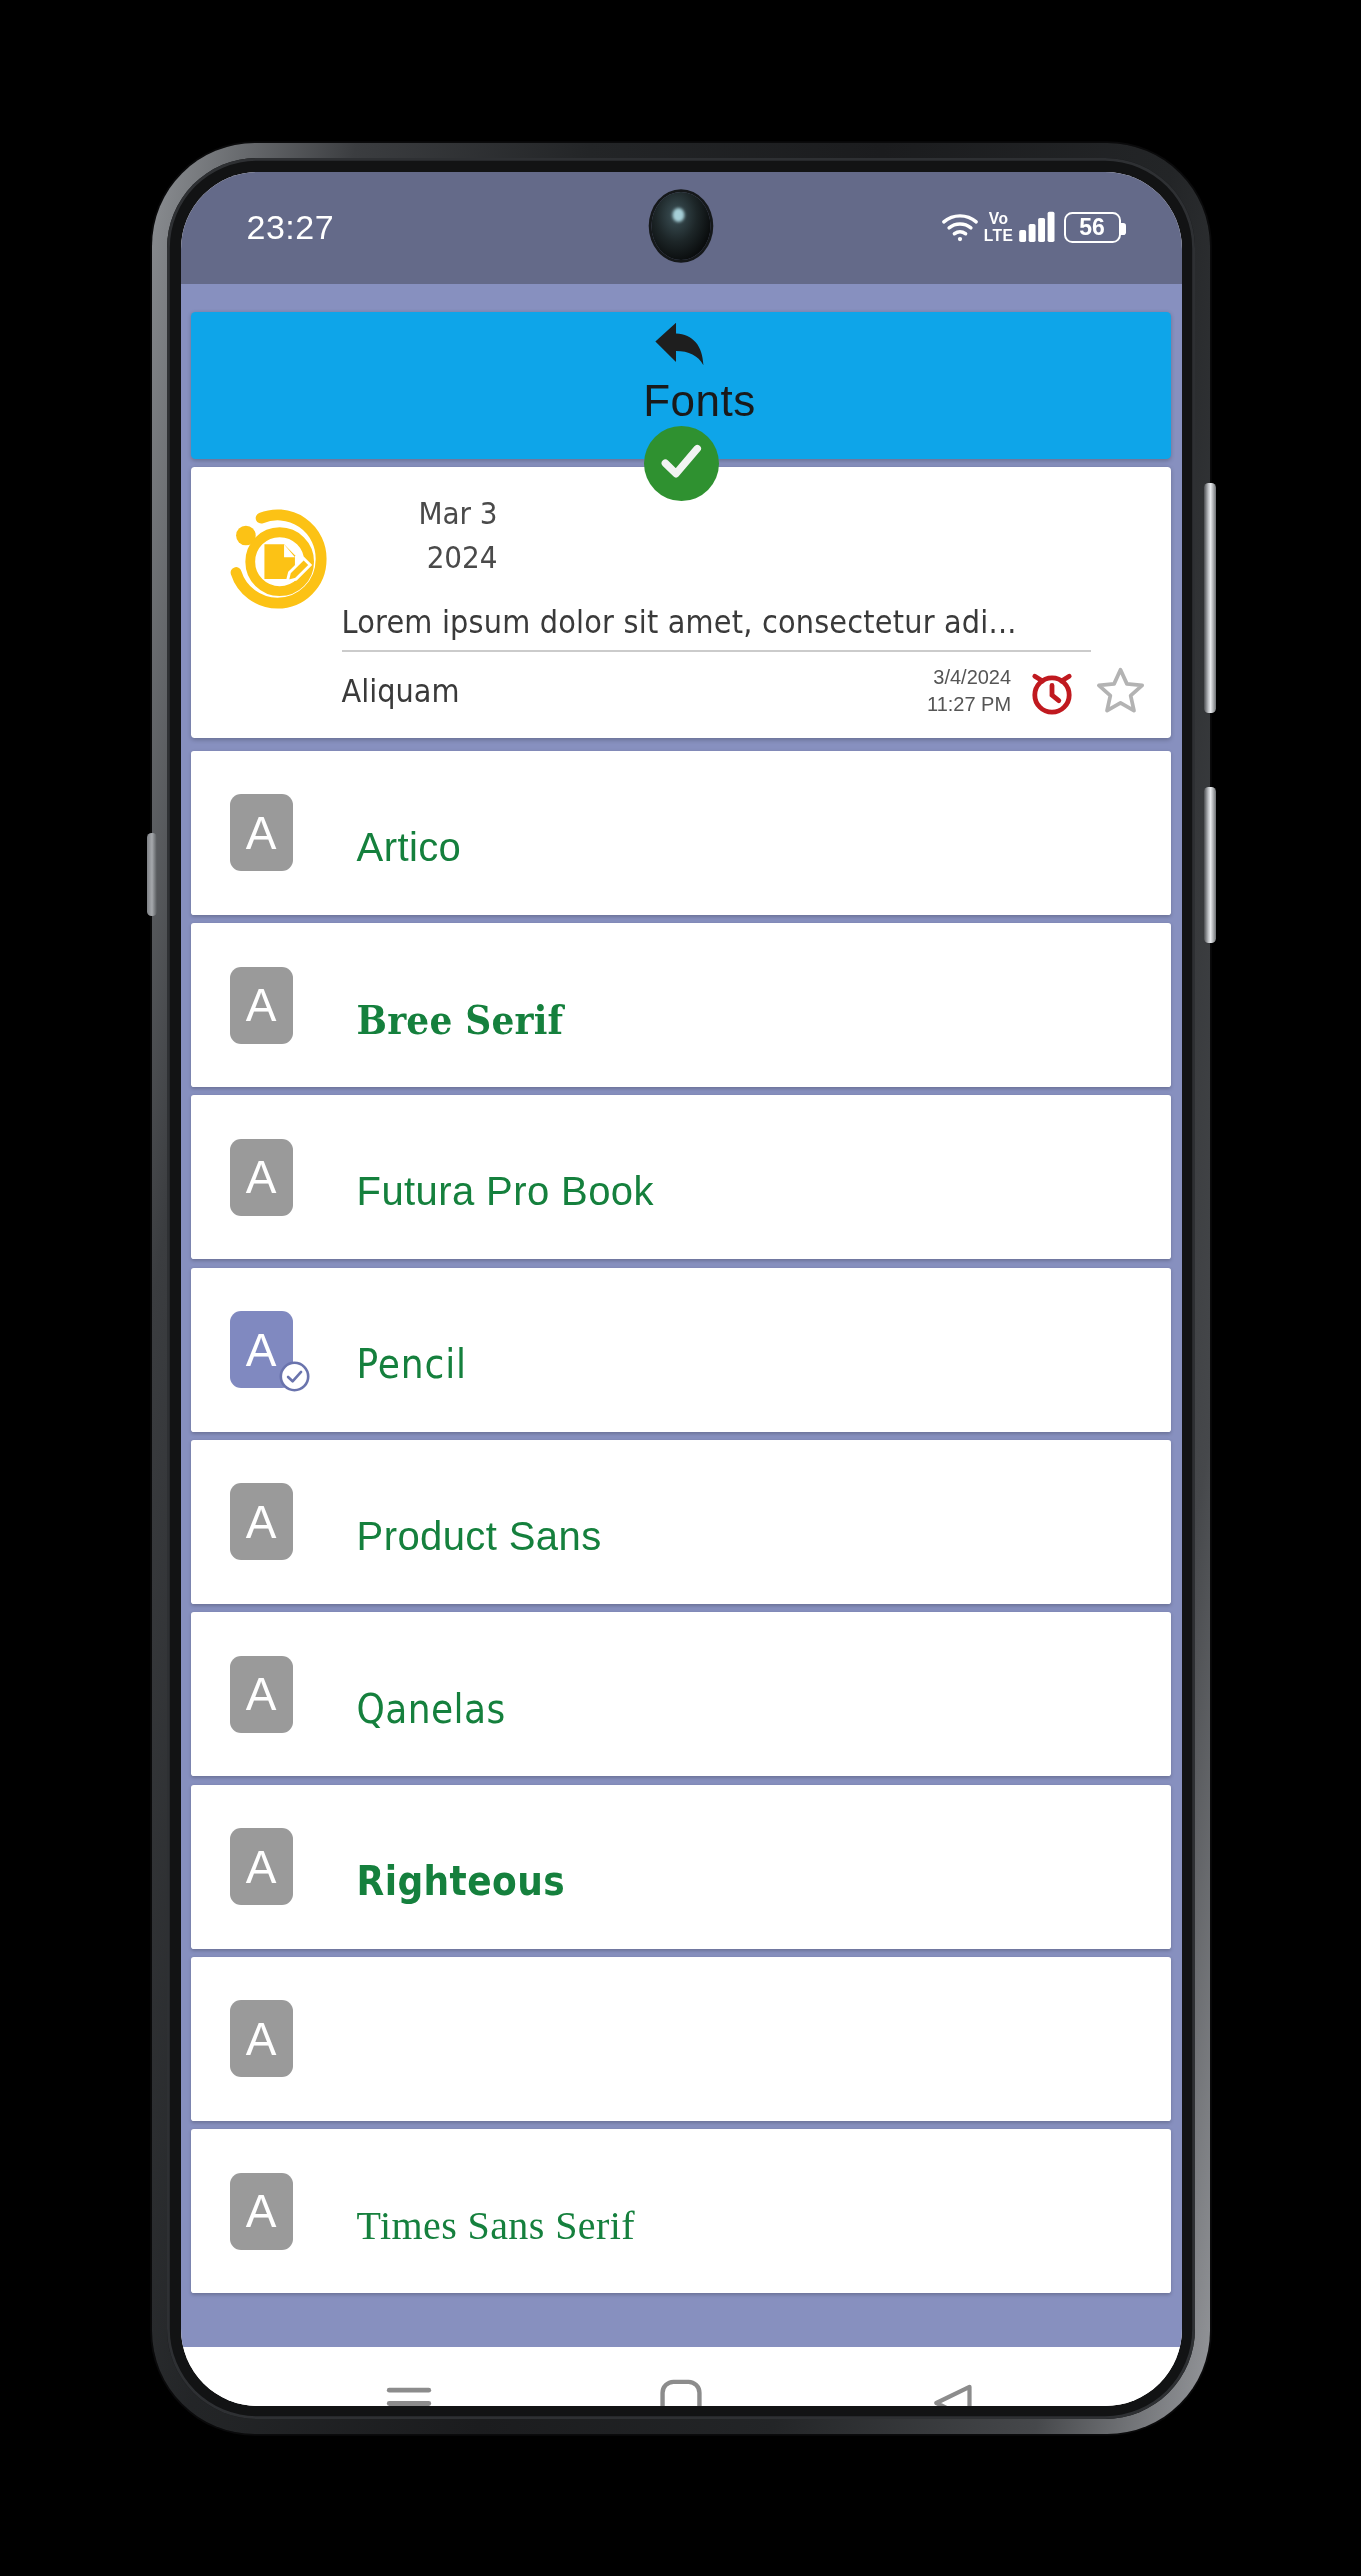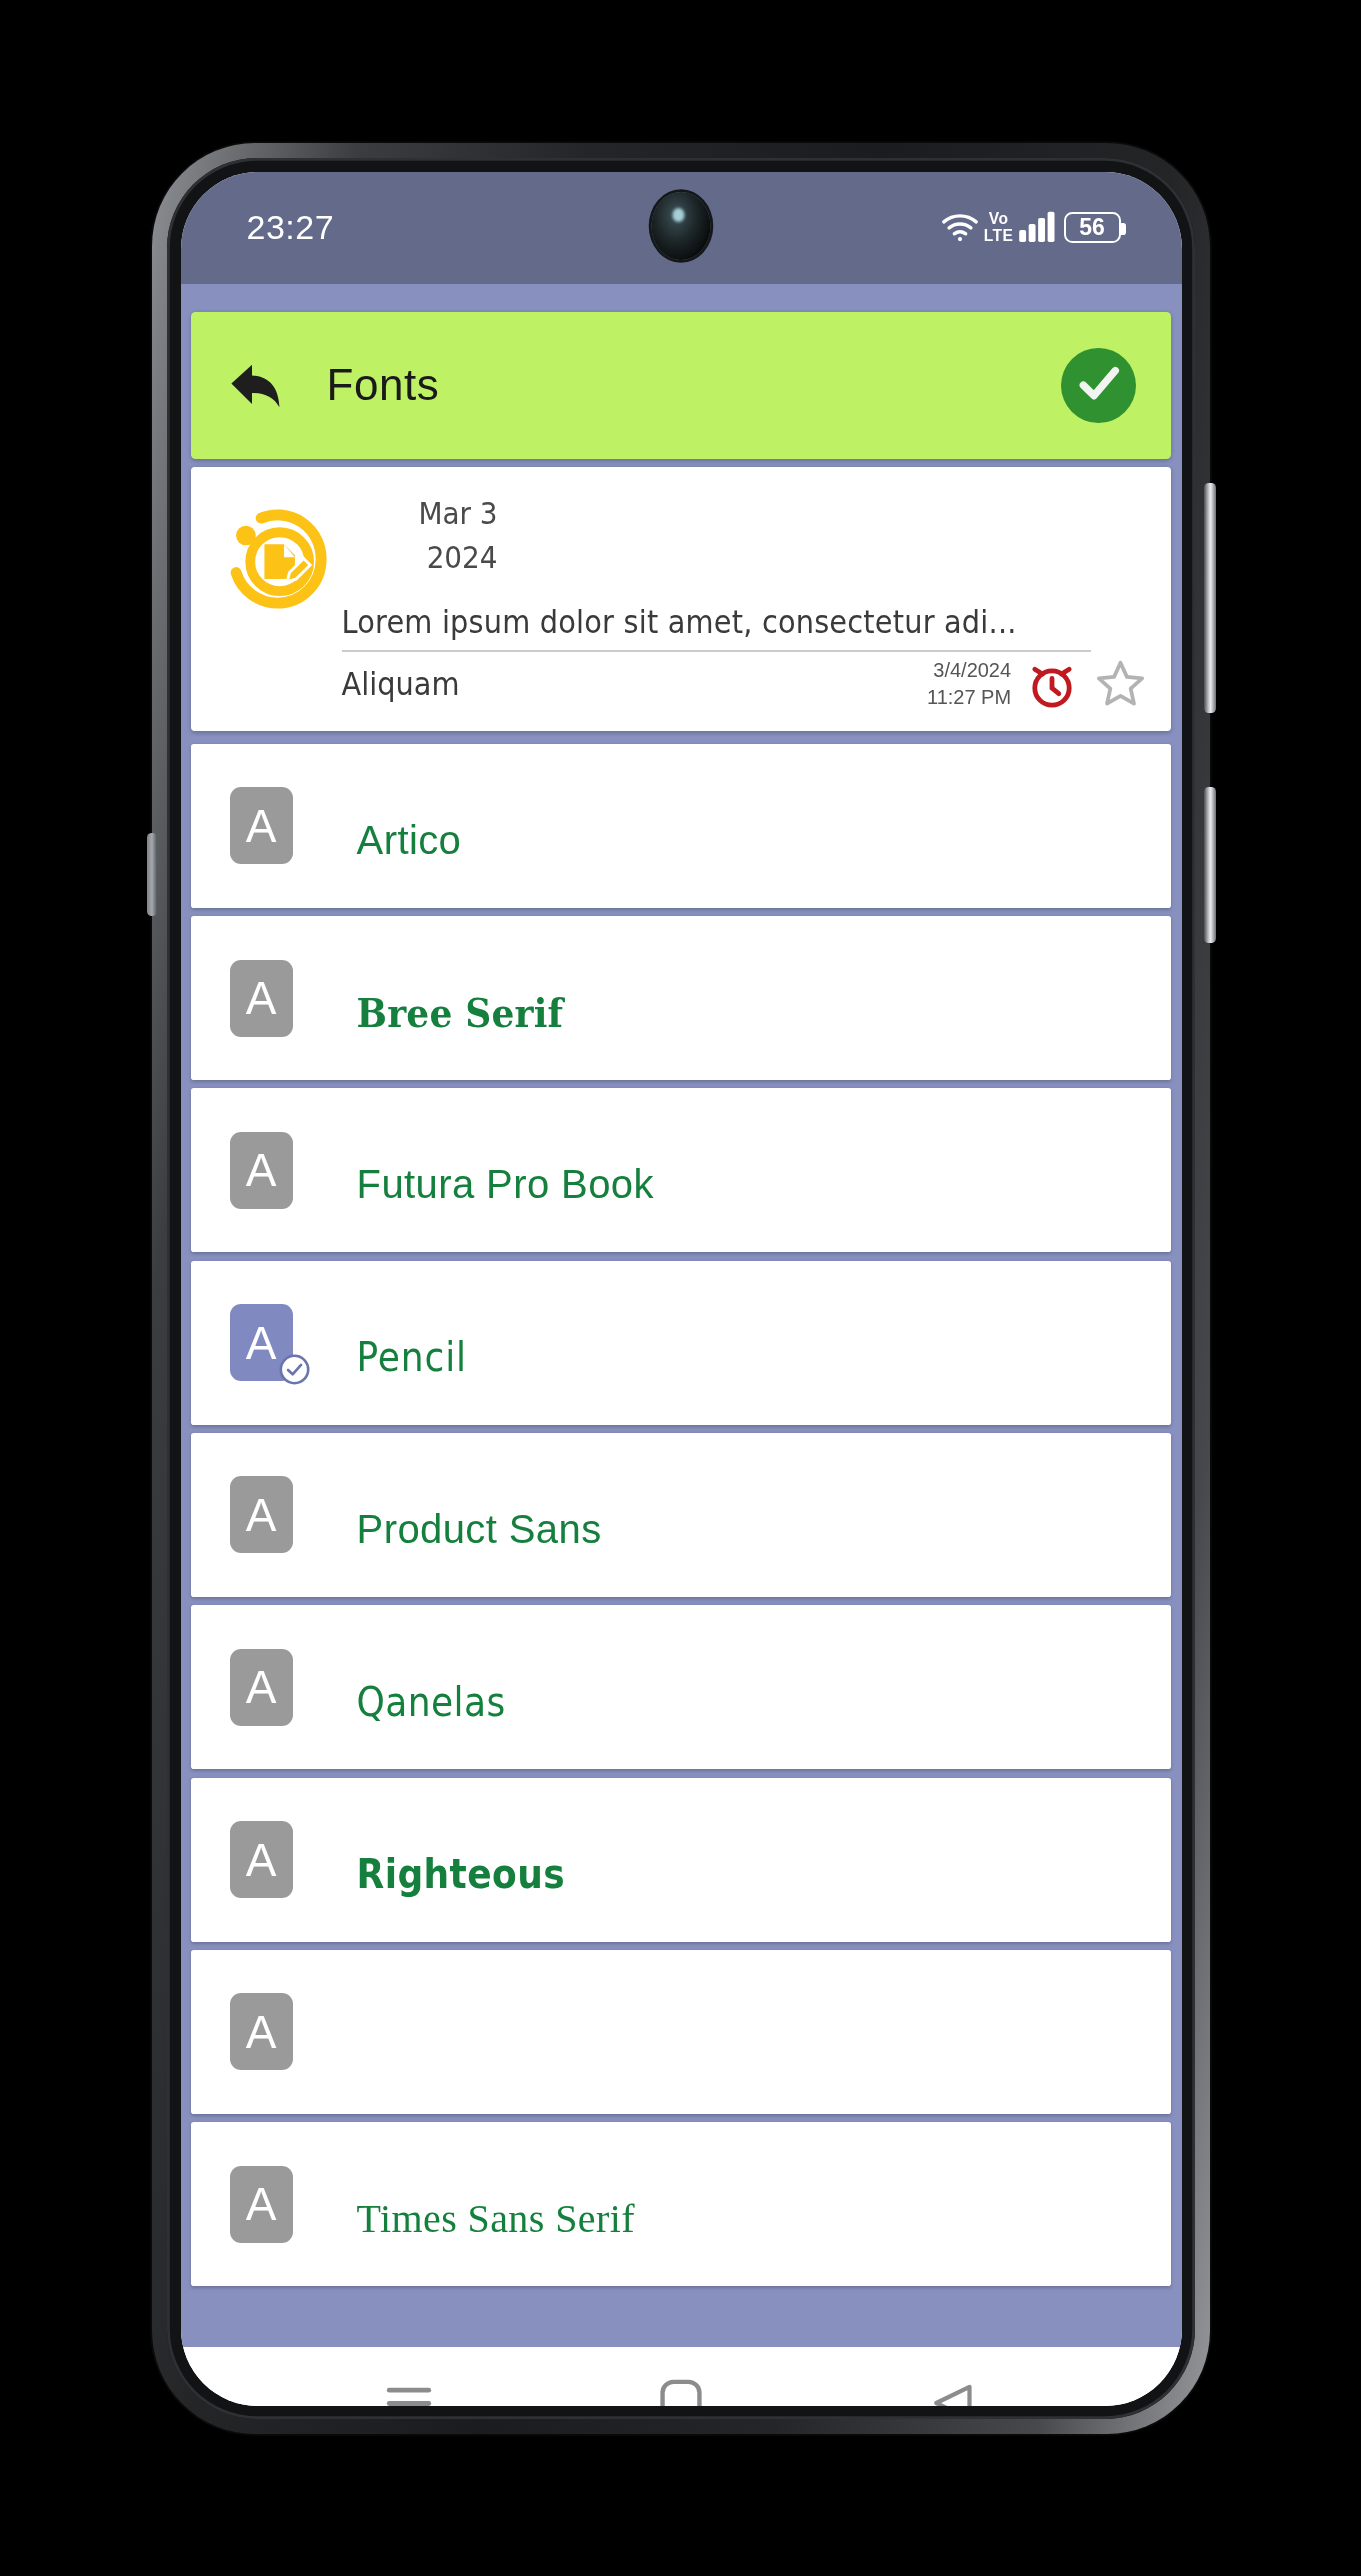--- a/index.html
+++ b/index.html
@@ -134,26 +134,27 @@
     height: 2063px;
     background: #8790bf;
     padding: 0 5.5px;
     overflow: hidden;
   }
 
   
   .appbar {
     margin: 28px 4.6px 0 4.6px;
     height: 147px;
-    background: #bef264;
+    background: #0ea5e9;
     border-radius: 4.6px;
     display: flex;
     align-items: center;
     padding: 0 35px 0 35px;
     box-shadow: 0 1.8px 4.6px rgba(0,0,0,0.22);
+    flex-direction: column;
   }
   .back-icon {
     width: 64px; height: 64px;
     display: flex; align-items: center; justify-content: center;
     flex: none;
   }
   .appbar-title {
     margin-left: 37px;
     font-size: 44px;
     color: #1a1a1a;
@@ -211,21 +212,21 @@
     font-family: "DejaVu Sans Condensed", "DejaVu Sans", sans-serif;
     font-weight: 300;
     white-space: nowrap;
     overflow: hidden;
     letter-spacing: 0.2px;
   }
   .note-rule2 { height: 1.8px; background: #cbcbcb; margin-top: 9.2px; width: 93%; }
   .note-row3 {
     display: flex;
     align-items: center;
-    margin-top: 5px;
+    margin-top: 12px;
   }
   .note-tag {
     flex: 1;
     font-size: 32px;
     color: #3a3a3a;
     font-family: "DejaVu Sans Condensed", "DejaVu Sans", sans-serif;
     font-weight: 300;
   }
   .note-stamp {
     font-size: 20px;

